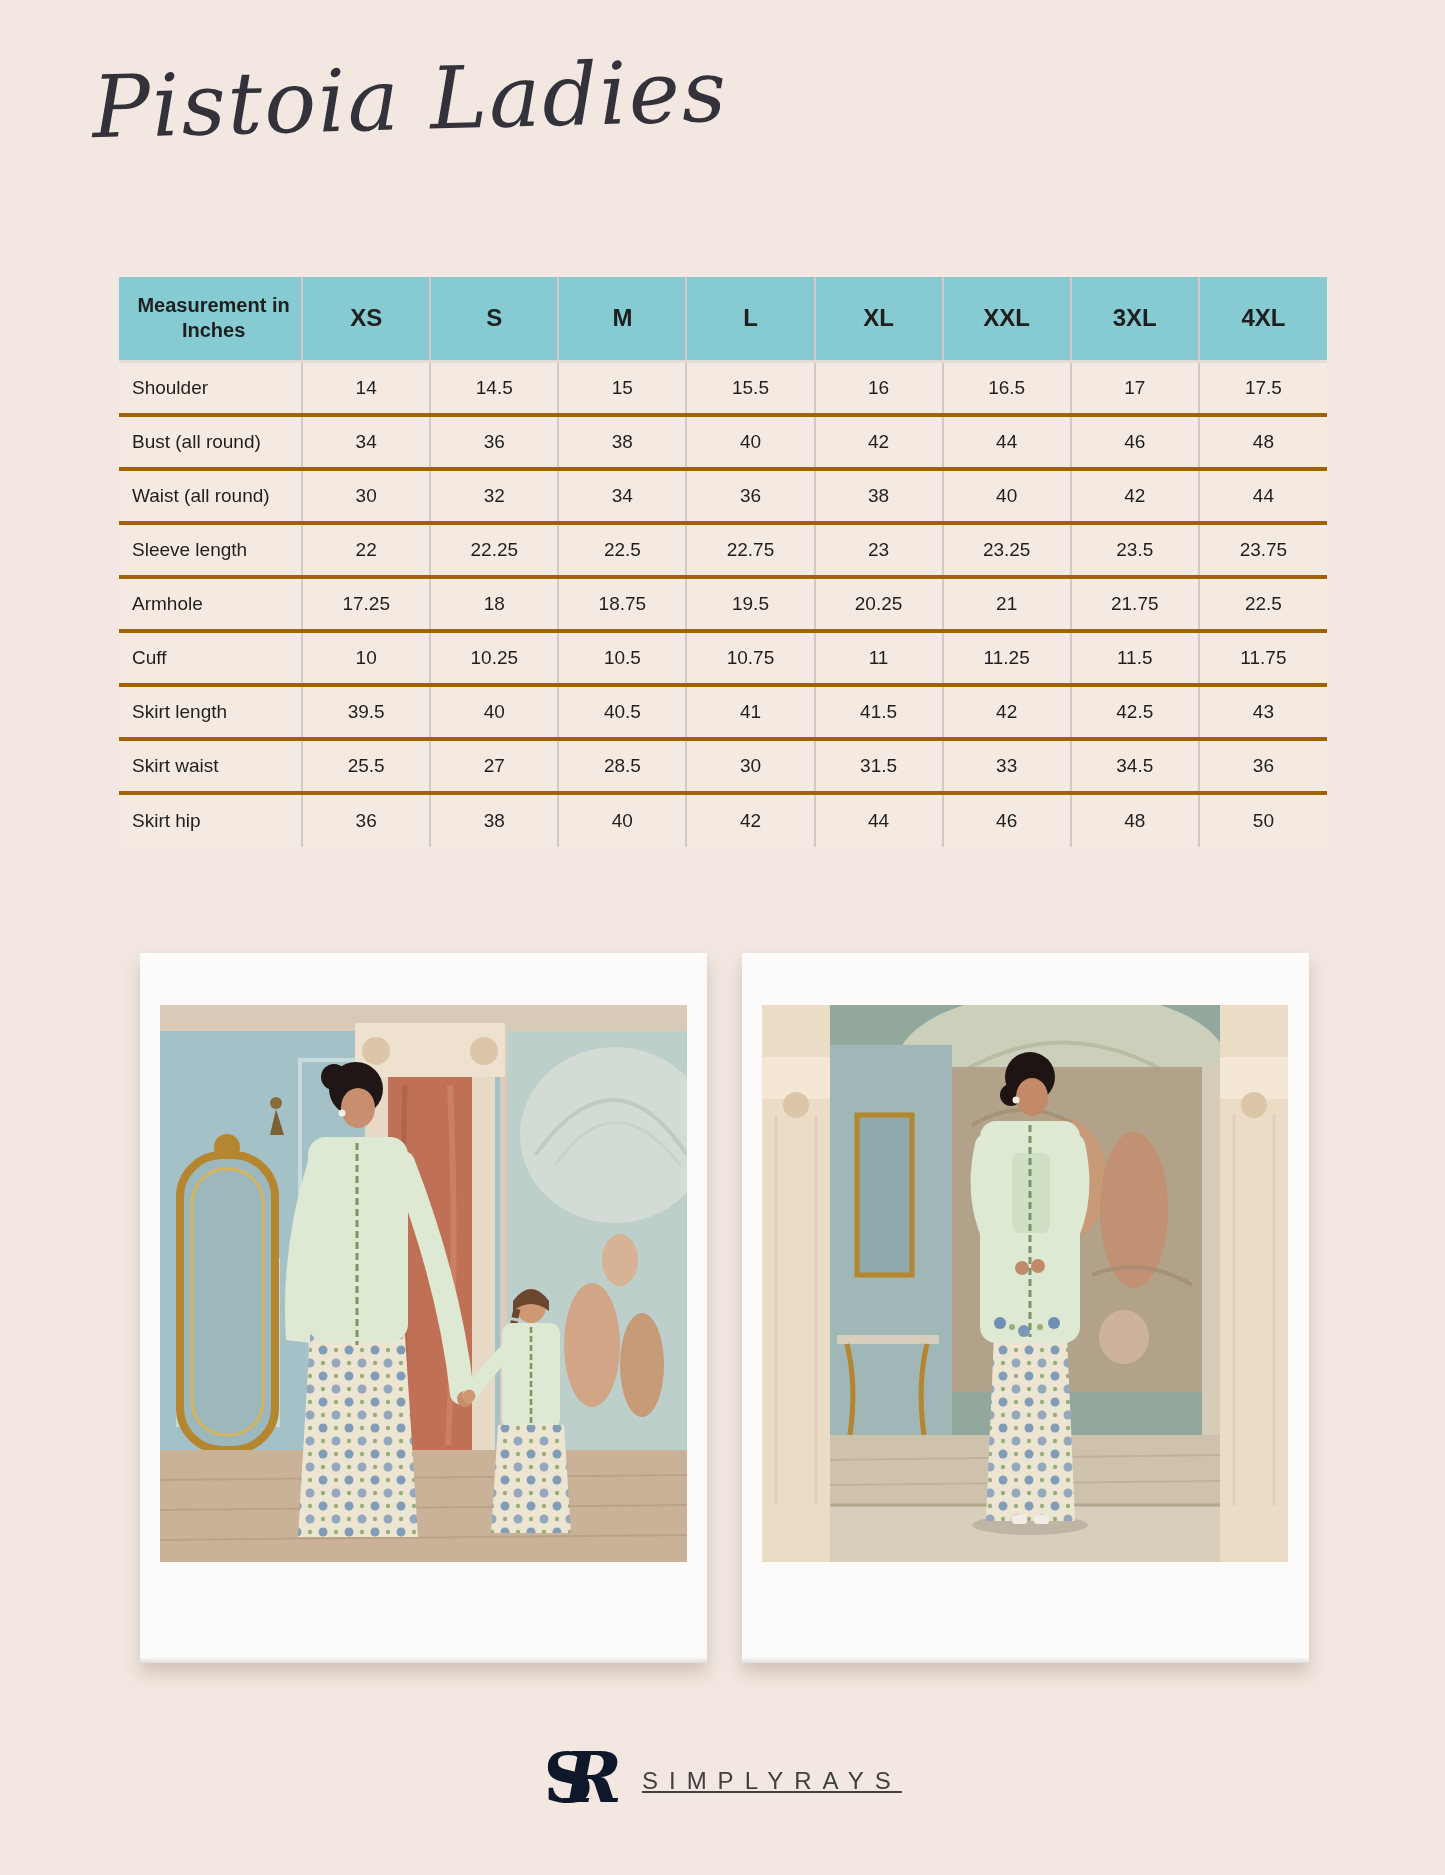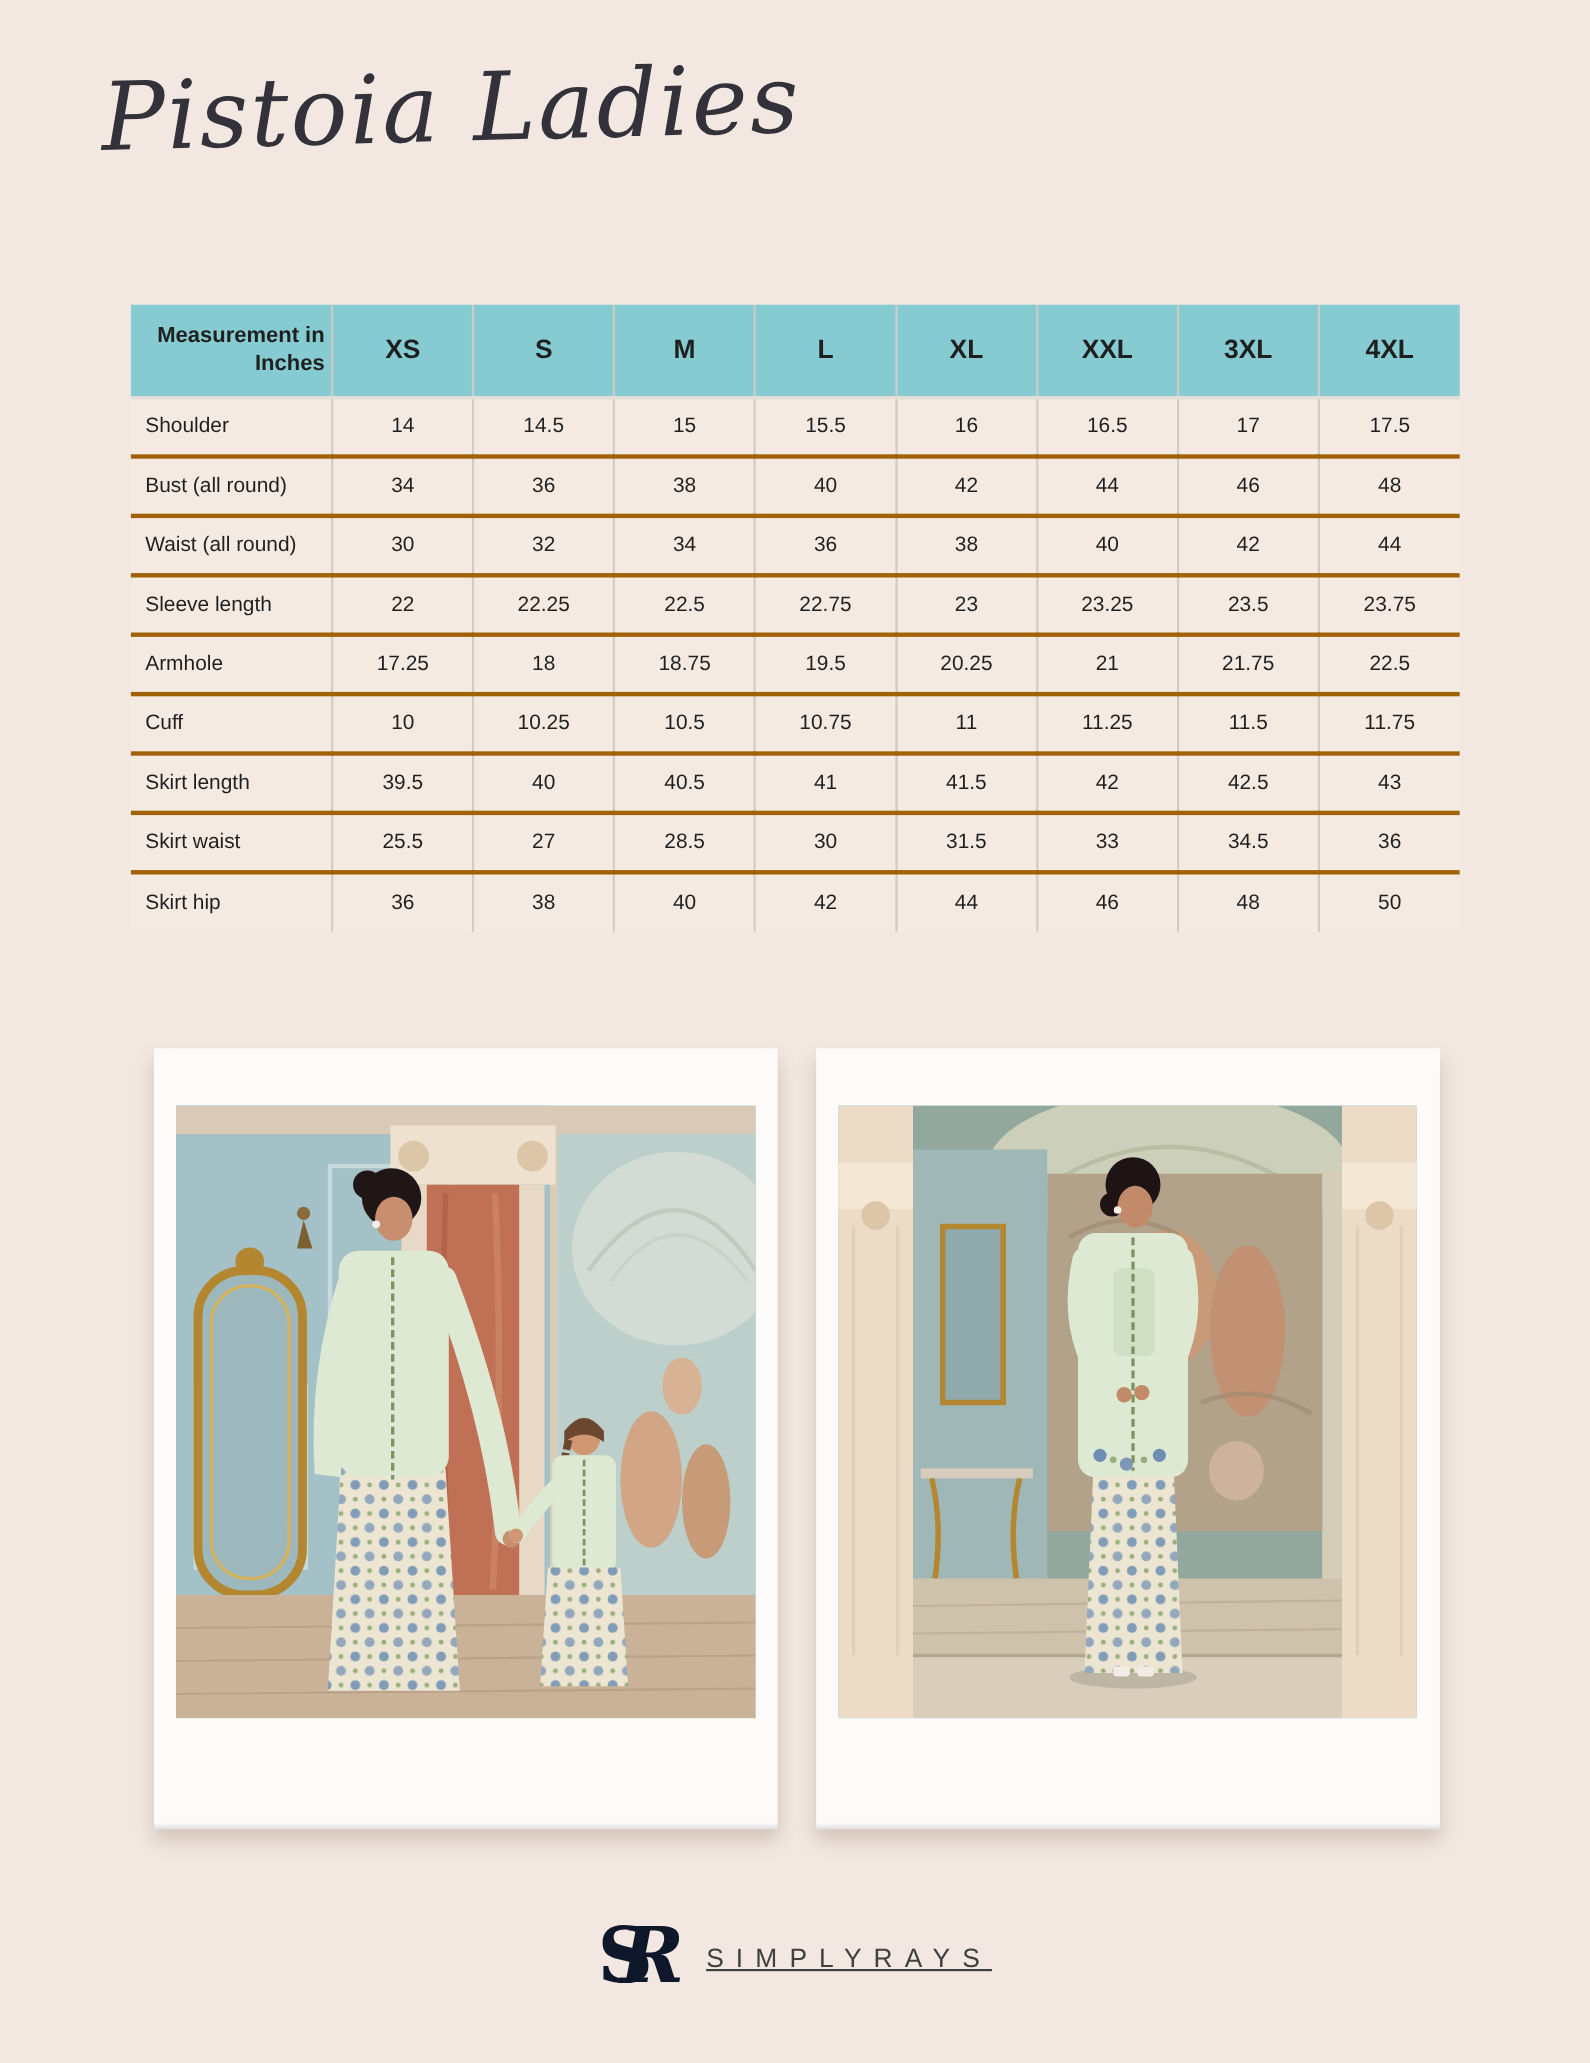--- a/index.html
+++ b/index.html
@@ -23,21 +23,21 @@
   table.size-table{width:100%;border-collapse:collapse;table-layout:fixed;}
   table.size-table th,table.size-table td{
     border-left:2px solid #cfccc7;
     font-size:19px;color:#1f1f1f;text-align:center;vertical-align:middle;
     padding:0 6px;
   }
   table.size-table th:first-child,table.size-table td:first-child{border-left:none;}
   table.size-table thead tr{height:84px;}
   table.size-table thead th{background:#85cbd1;font-weight:700;font-size:24px;}
   table.size-table thead th.first{
-    text-align:right;font-size:20px;padding-left:13px;line-height:1.25;
+    text-align:center;font-size:20px;padding-left:13px;line-height:1.25;
   }
   table.size-table tbody tr{height:54px;background:#f5eae2;border-top:4px solid #a16207;}
   table.size-table tbody tr:first-child{border-top:3px solid #e3ddd7;}
   table.size-table tbody td:first-child{text-align:left;padding-left:13px;}
 
   
   .polaroid{
     position:absolute;top:953px;width:567px;height:710px;background:#fcfbfa;
     box-shadow:0 10px 16px rgba(125,95,75,.28);
   }

